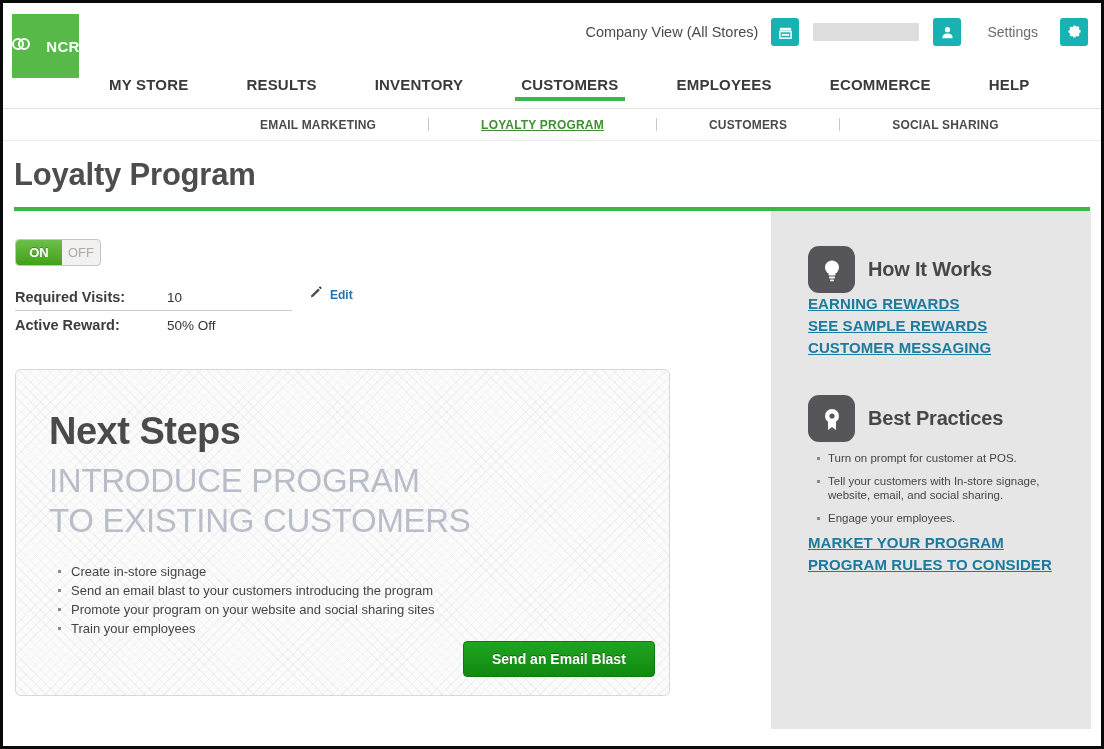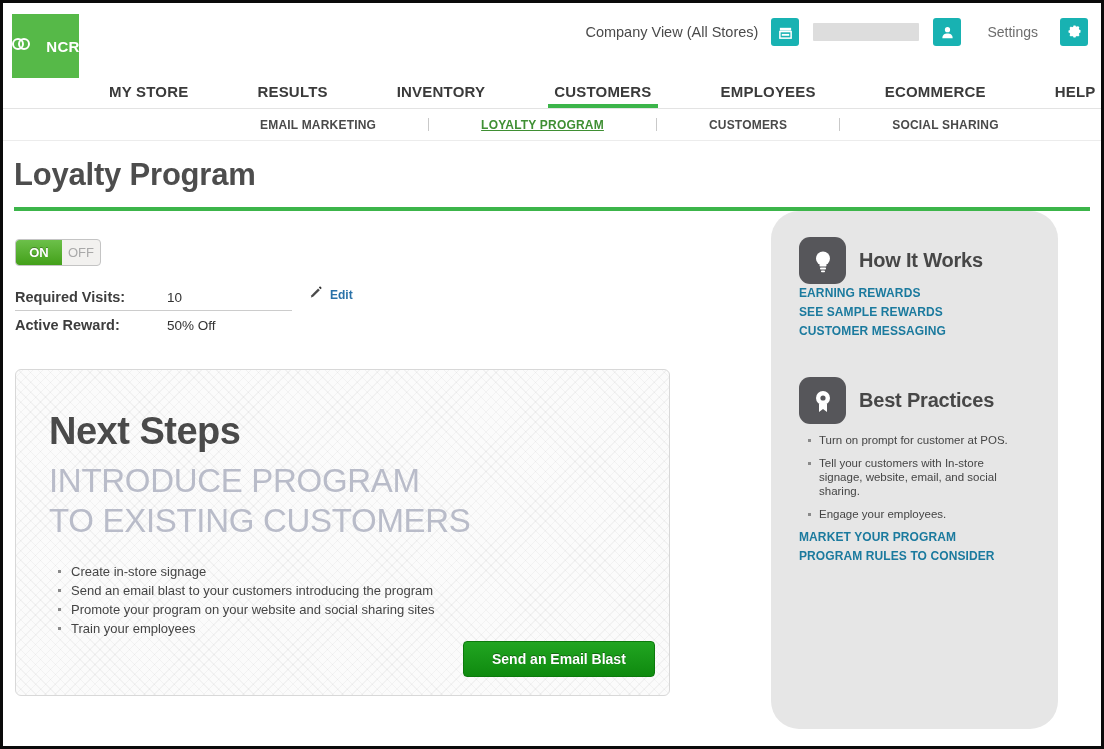--- a/index.html
+++ b/index.html
@@ -85,22 +85,22 @@
     white-space: nowrap;
   }
 
   
   .mainnav {
     position: relative;
     height: 32px;
     border-bottom: 1px solid #e3e3e3;
     padding-left: 106px;
     display: flex;
-    align-items: flex-end;
-    gap: 16px;
+    align-items: flex-start;
+    gap: 5px;
   }
   .mainnav-item {
     font-size: 15px;
     font-weight: bold;
     color: #3a3a3a;
     letter-spacing: 0.2px;
     padding: 0 0 8px 0;
     margin-right: 53px;
     position: relative;
     white-space: nowrap;
@@ -307,26 +307,25 @@
     text-shadow: 0 -1px 0 rgba(0,0,0,0.35);
     white-space: nowrap;
     margin-top: 44px;
   }
 
   
   .sidebar {
     position: absolute;
     left: 768px;
     top: 0;
-    width: 287px;
+    width: 320px;
     height: 518px;
     background: #e6e6e6;
     box-sizing: border-box;
-    padding: 8px;
-    border-radius: 28px;
+    padding: 17px;
   }
   .panel { padding: 0 20px; }
   .panel-head {
     display: flex;
     align-items: center;
     gap: 13px;
     padding-top: 18px;
   }
   .panel-icon {
     width: 47px;
@@ -361,23 +360,24 @@
     position: absolute;
     left: -11px;
     top: 6px;
     width: 3px;
     height: 3px;
     background: #8a8a8a;
   }
   .panel-links { margin-top: 2px; padding-left: 0; }
   .panel-link {
     display: block;
-    font-size: 12px;
+    font-size: 15px;
     font-weight: bold;
     color: #1b7a9e;
+    text-decoration: underline;
     letter-spacing: 0.1px;
     margin-bottom: 5px;
   }
   .panel-gap { height: 16px; }
 </style>
 </head>
 <body>
 
 <div id="screen">
 

